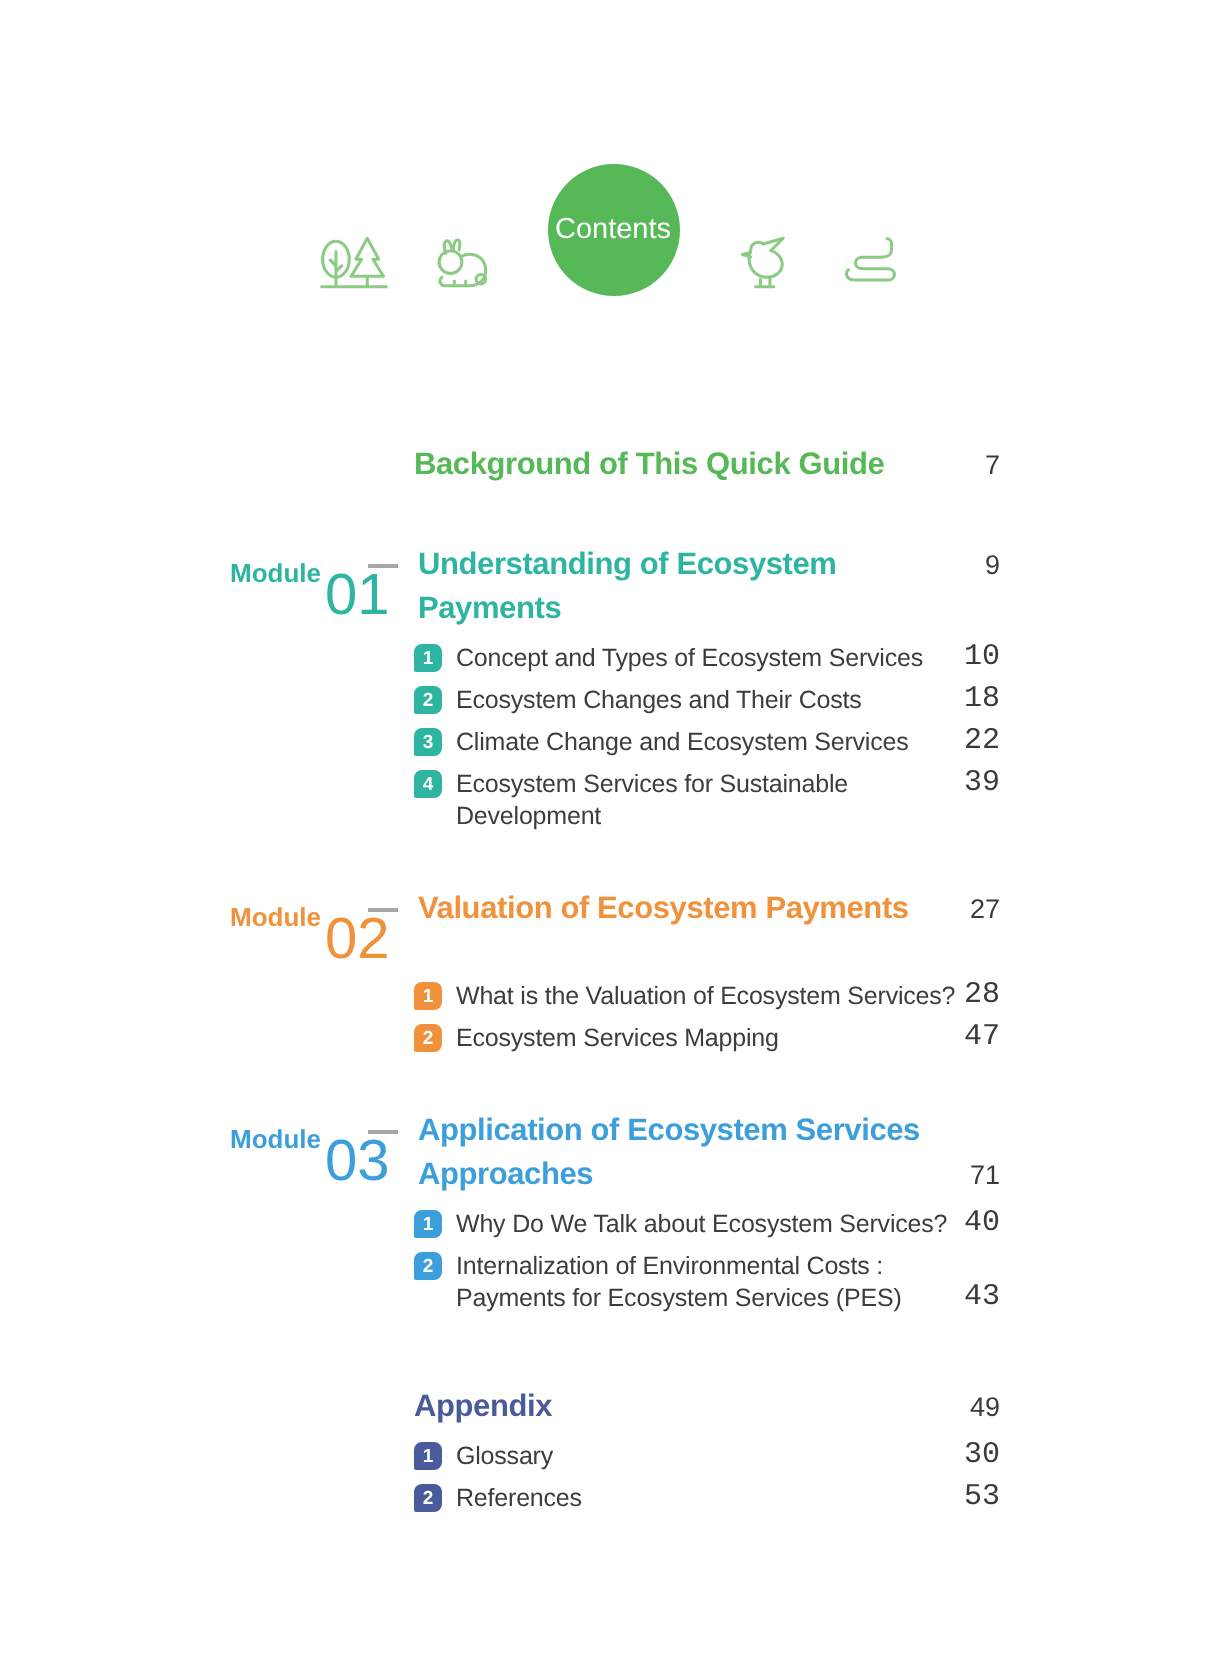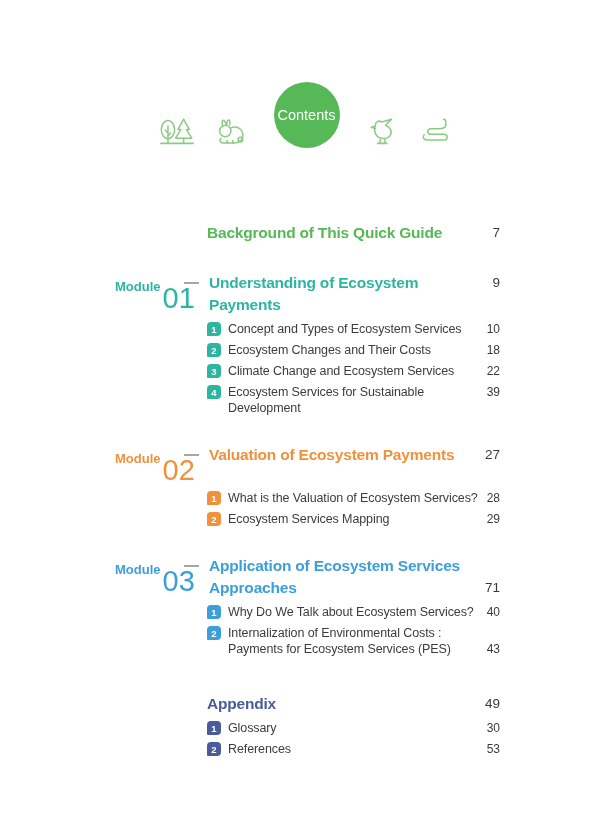--- a/index.html
+++ b/index.html
@@ -42,21 +42,21 @@
 
   .items { margin:4px 0 0 92px; }
   .item { display:flex; align-items:flex-start; margin-top:5px; }
   .badge { width:14px; height:14px; flex:none; margin:1px 7px 0 0;
            border-radius:4px 4px 4px 1px; background:var(--mc); color:#fff;
            font-size:9.5px; font-weight:bold;
            display:flex; align-items:center; justify-content:center; }
   .item-text { flex:1; min-width:0; }
   .item-text .tline { font-size:12.5px; line-height:16px; color:#3c3c3c;
                       letter-spacing:-0.1px; }
-  .item-text .page-num { font-size:12px; line-height:16px; }
+  .item-text .page-num { font-size:15px; line-height:16px;font-family:Liberation Mono, monospace; }
 
   .appendix { margin-top:36px; }
 </style>
 </head>
 <body>
 
 <div class="page">
 
   <div class="icons-row" style="--mc: #8ccb84;">
     <span class="header-icon">
@@ -180,21 +180,21 @@
               <div class="tline">
             <span class="page-num">28</span>
             <span>What is the Valuation of Ecosystem Services?</span>
           </div>
             </div>
         </div>
         <div class="item">
           <span class="badge">2</span>
           <div class="item-text">
               <div class="tline">
-            <span class="page-num">29</span>
+            <span class="page-num">47</span>
             <span>Ecosystem Services Mapping</span>
           </div>
             </div>
         </div>
       </div>
     </div>
 
     <div class="mod" style="--mc: #3c9fdb;">
       <div class="mod-head">
         <div class="mod-label">

